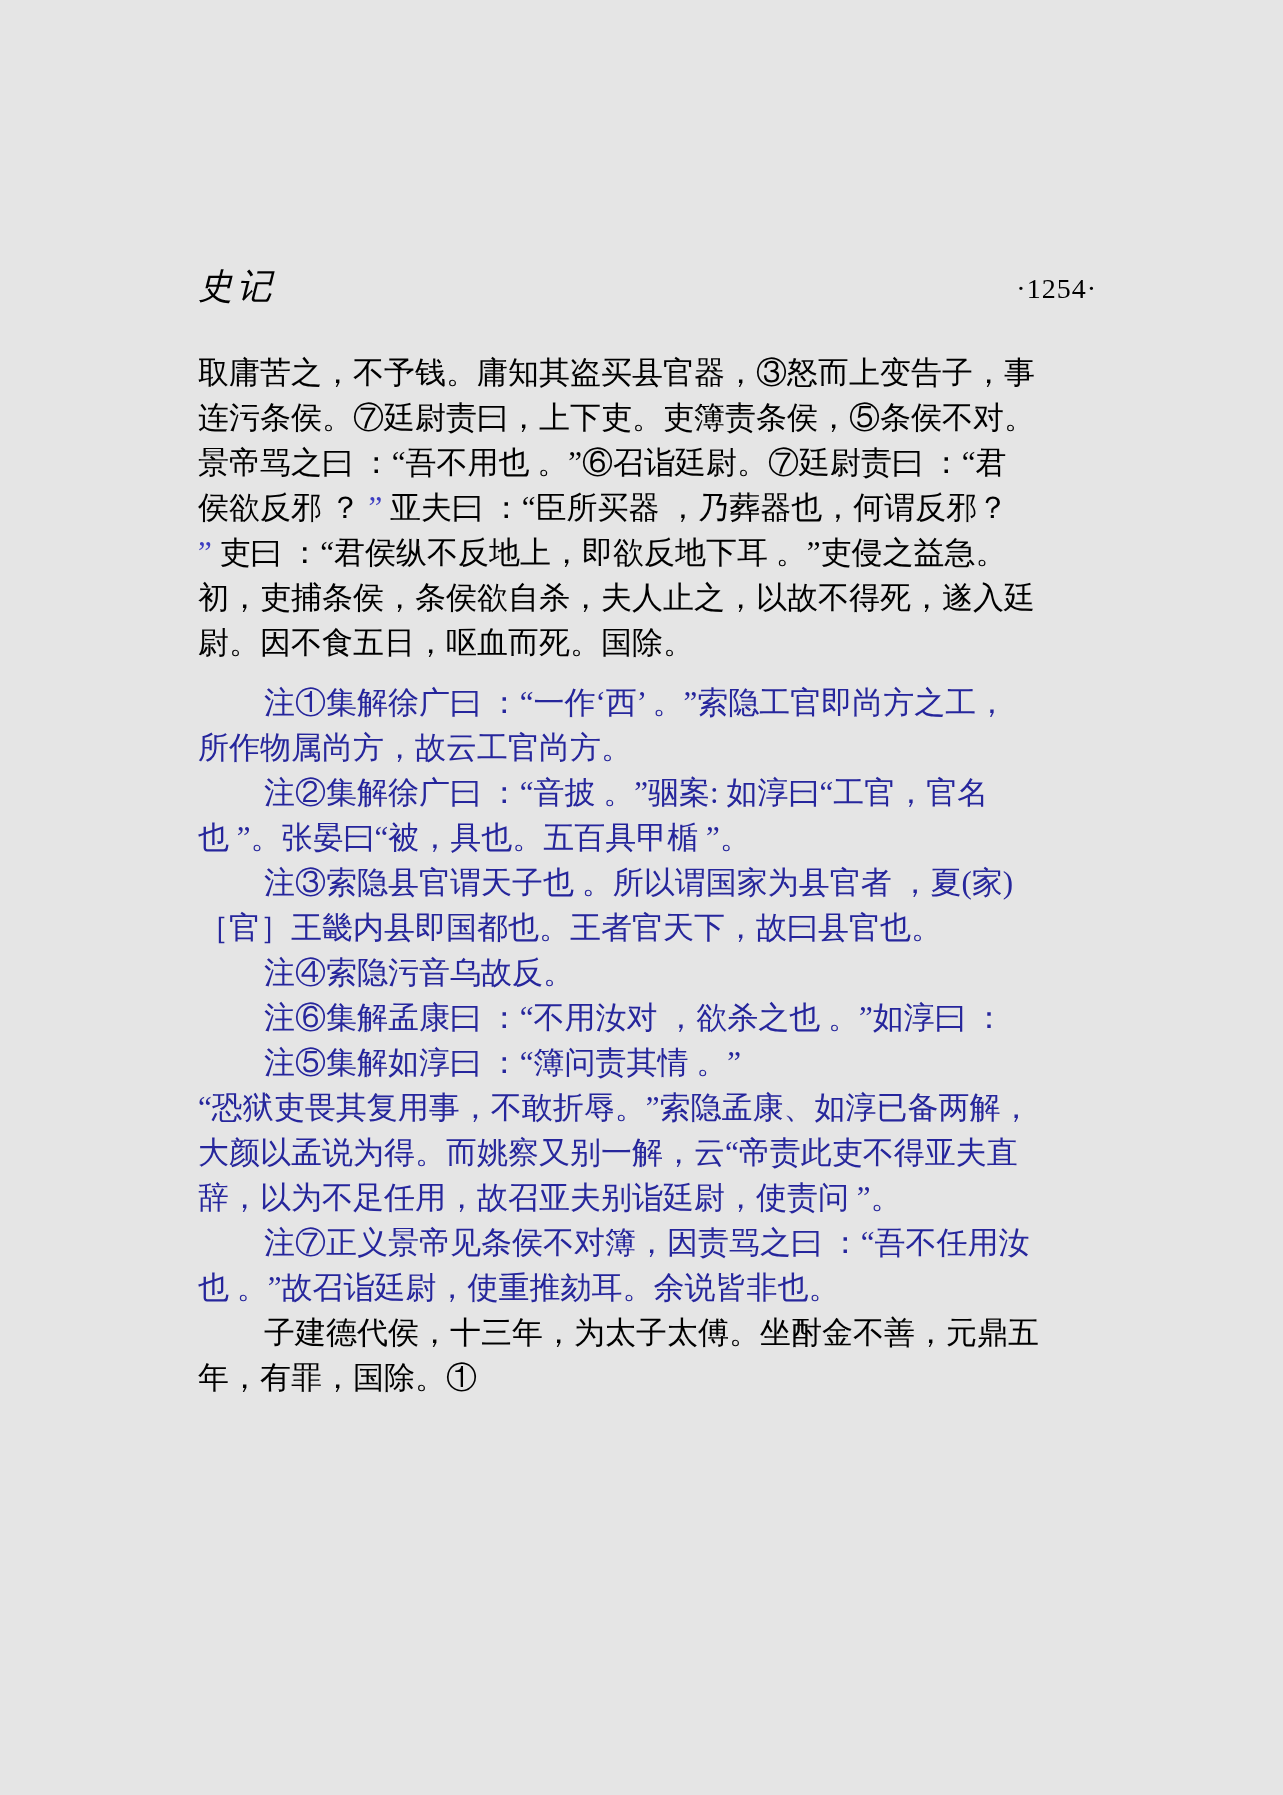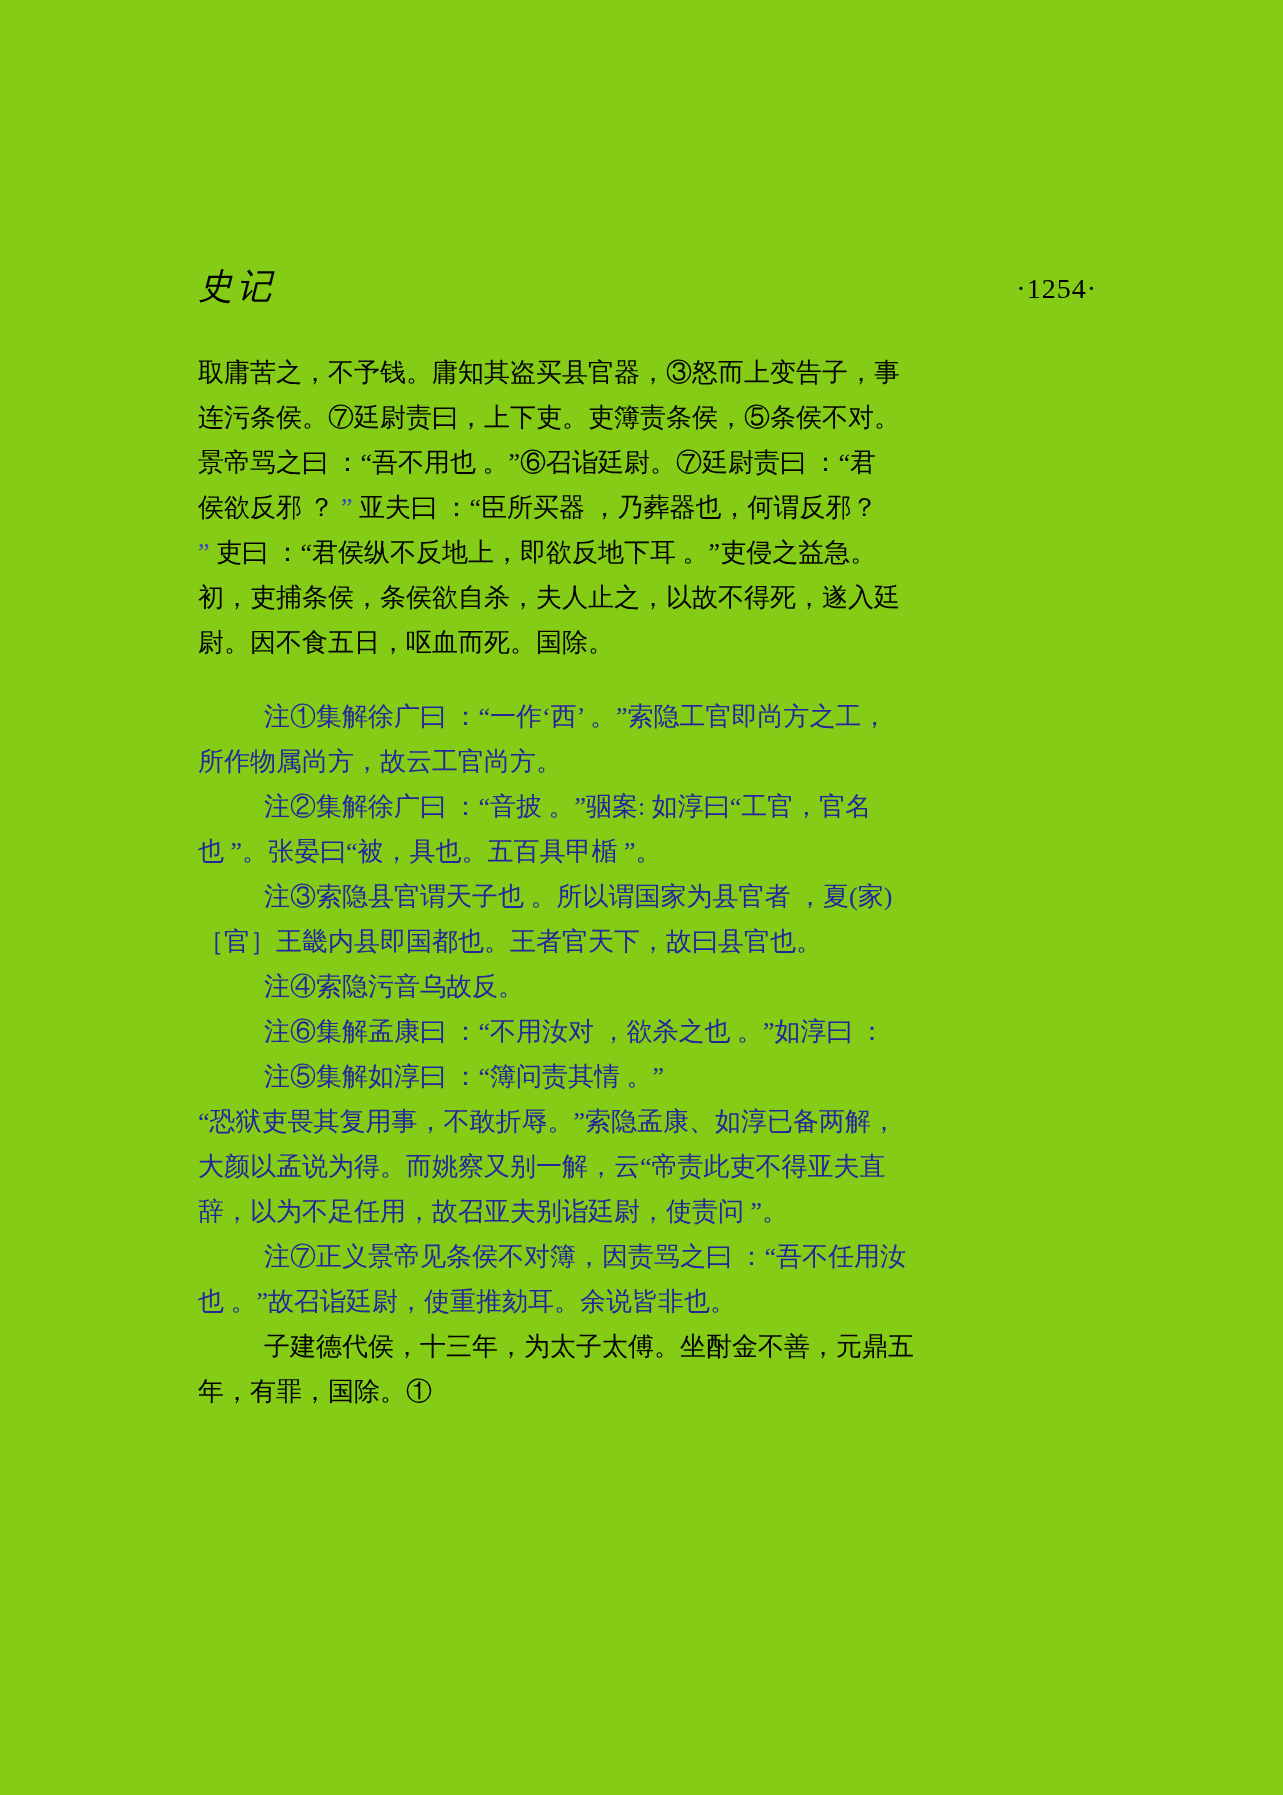--- a/index.html
+++ b/index.html
@@ -4,21 +4,21 @@
 <style>
   html, body {
     margin: 0;
     padding: 0;
     background: #ffffff;
   }
   .page {
     position: relative;
     width: 1283px;
     height: 1795px;
-    background: #84cc16;
+    background: #e5e5e5;
     font-family: "Liberation Serif", "DejaVu Serif", serif;
     overflow: hidden;
   }
   .header {
     position: absolute;
     left: 198px;
     top: 263px;
     width: 899px;
     display: flex;
     justify-content: space-between;
@@ -40,24 +40,24 @@
     position: absolute;
     left: 198px;
     top: 350px;
     width: 892px;
   }
   .block {
     margin: 0;
   }
   
   .block[data-name="annotations"] {
-    margin-top: 29px;
+    margin-top: 15px;
   }
   .line {
-    font-size: 26px;
+    font-size: 31px;
     line-height: 45px;
     height: 45px;
     white-space: pre;
     letter-spacing: 0px;
   }
   .line.indent {
     padding-left: 66px;
   }
 </style>
 </head>

